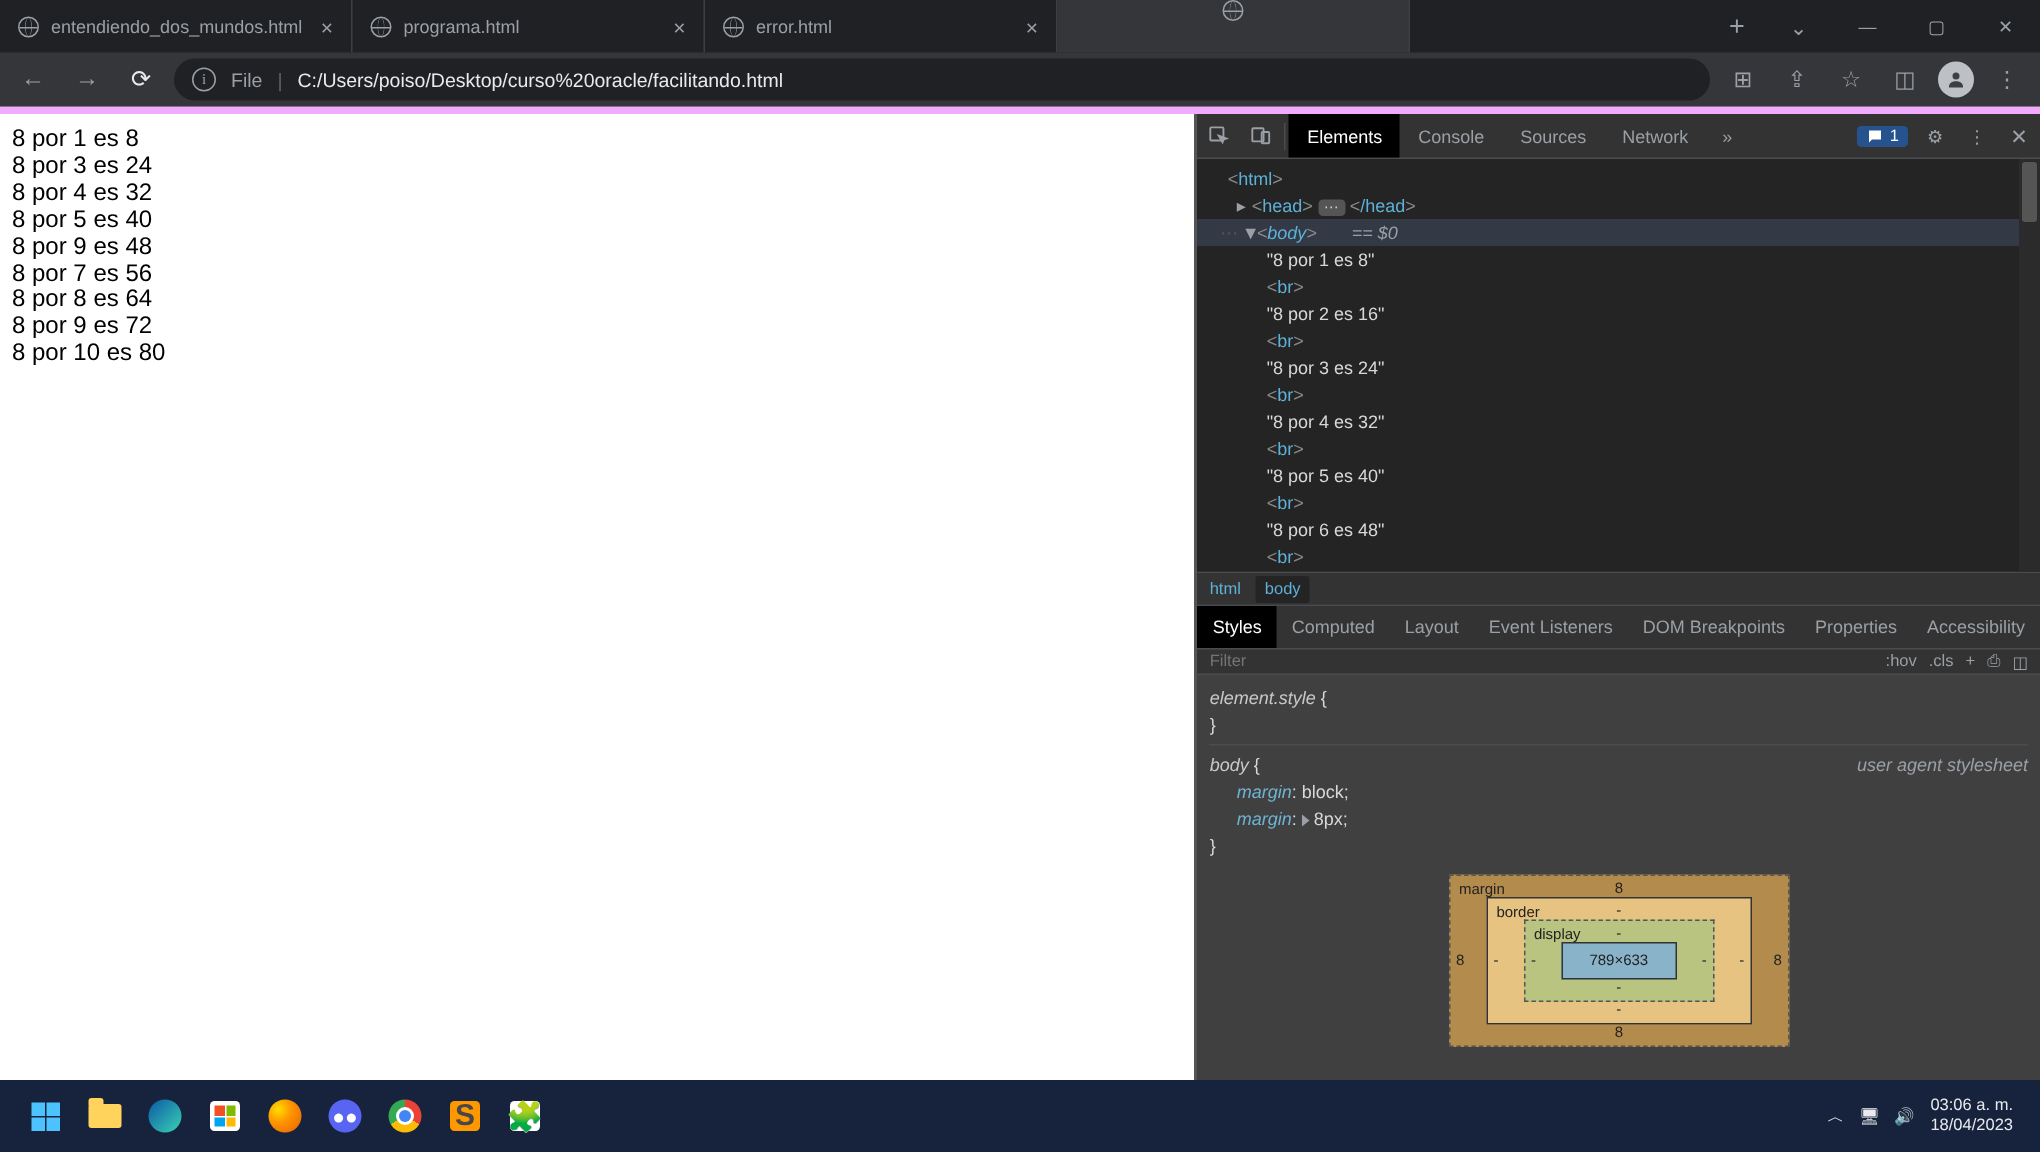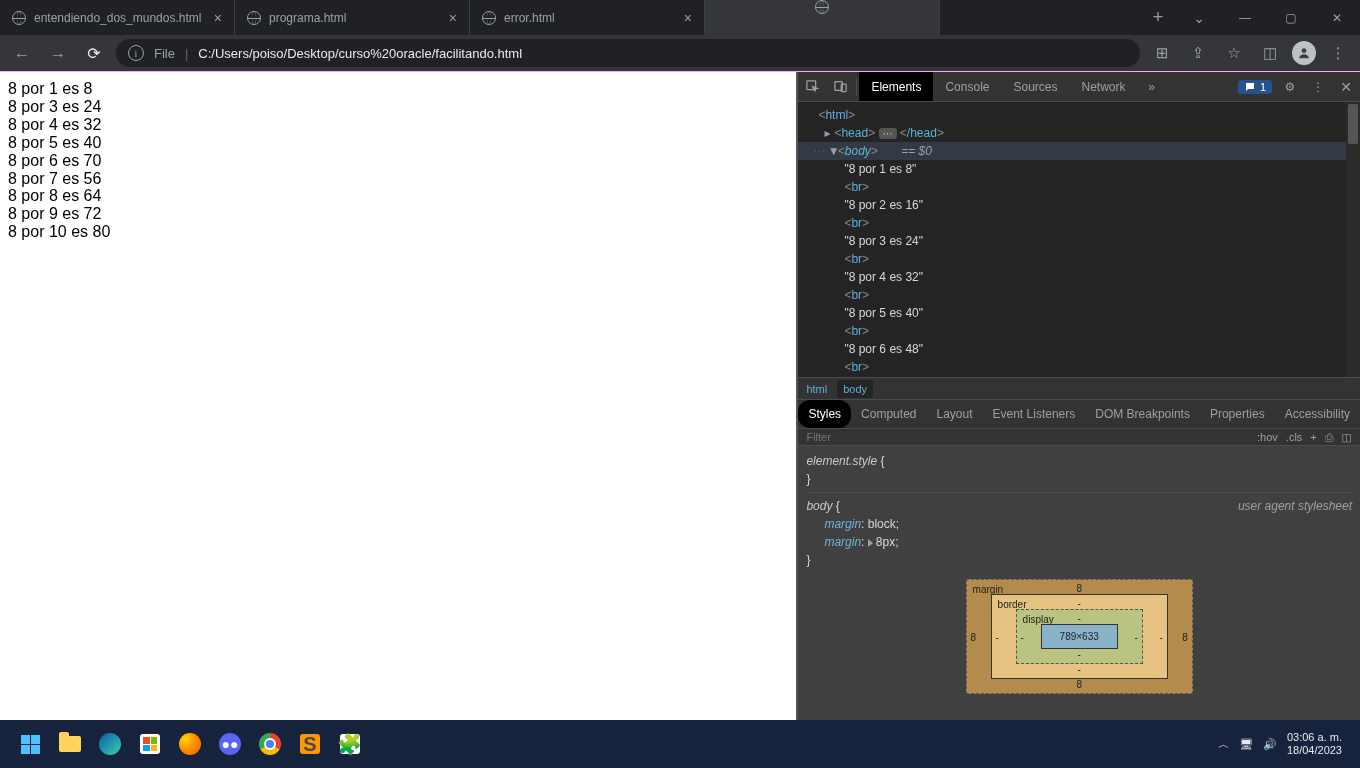--- a/index.html
+++ b/index.html
@@ -28,21 +28,21 @@
 .navbtn.enabled { color: #e8eaed; }
 .omnibox { flex: 1; height: 28px; background: #202124; border-radius: 14px; display: flex; align-items: center; padding: 0 12px; gap: 10px; color: #e8eaed; font-size: 13px; }
 .omni-info { width: 16px; height: 16px; border: 1.5px solid #9aa0a6; border-radius: 50%; display: flex; align-items: center; justify-content: center; font-size: 10px; color: #9aa0a6; font-family: serif; }
 .omni-file { color: #9aa0a6; }
 .omni-sep { color: #5f6368; }
 .rightico { width: 28px; height: 28px; display: flex; align-items: center; justify-content: center; color: #9aa0a6; font-size: 15px; cursor: pointer; }
 .profile { width: 24px; height: 24px; background: #bdc1c6; border-radius: 50%; display: flex; align-items: center; justify-content: center; }
 .profile svg { width: 14px; height: 14px; }
 
 
-.main { flex: 1; display: flex; min-height: 0; border-top: 1px solid #f0abfc; }
+.main { flex: 1; display: flex; min-height: 0; border-top: 5px solid #f0abfc; }
 .page { width: 807px; background: #fff; color: #000; font-family: "Times New Roman", serif; font-size: 16px; padding: 8px; line-height: 1.12; }
 .page div { margin-bottom: 0; }
 
 
 .devtools { flex: 1; display: flex; flex-direction: column; background: #242424; border-left: 2px solid #555; font-family: Menlo, Consolas, monospace; font-size: 12px; min-height: 0; }
 .dt-tabs { height: 30px; background: #333333; display: flex; align-items: center; border-bottom: 1px solid #494c50; }
 .dt-ico { width: 28px; display: flex; align-items: center; justify-content: center; color: #9aa0a6; cursor: pointer; }
 .dt-tab { padding: 0 12px; height: 100%; display: flex; align-items: center; color: #9aa0a6; cursor: pointer; font-family: "Segoe UI", sans-serif; }
 .dt-tab.active { background: #000; color: #fff; }
 .dt-spacer { flex: 1; }
@@ -60,21 +60,21 @@
 .tag { color: #5db0d7; }
 .angle { color: #8a8a8a; }
 .txt { color: #d8d8d8; }
 .dots-badge { background: #555; color: #ccc; padding: 0 4px; border-radius: 3px; font-size: 10px; }
 
 .crumbs { height: 22px; background: #333333; border-top: 1px solid #494c50; display: flex; align-items: center; padding: 0 8px; gap: 10px; color: #5db0d7; font-size: 11px; }
 .crumb.active { background: #242424; padding: 3px 6px; border-radius: 2px; }
 
 .styles-wrap { flex: 1; display: flex; flex-direction: column; border-top: 1px solid #494c50; min-height: 0; }
 .styles-tabs { height: 28px; background: #333333; display: flex; align-items: center; font-family: "Segoe UI", sans-serif; font-size: 12px; color: #9aa0a6; overflow: hidden; }
-.styles-tab { padding: 0 10px; height: 100%; display: flex; align-items: center; cursor: pointer; white-space: nowrap; border-radius: 12px; }
+.styles-tab { padding: 0 10px; height: 100%; display: flex; align-items: center; cursor: pointer; white-space: nowrap; }
 .styles-tab.active { background: #000; color: #fff; }
 .filter-row { height: 18px; background: #333333; border-top: 1px solid #494c50; border-bottom: 1px solid #494c50; display: flex; align-items: center; padding: 0 8px; gap: 8px; color: #9aa0a6; font-size: 11px; }
 .filter-input { flex: 1; background: transparent; border: none; color: #9aa0a6; font-size: 11px; outline: none; }
 .filter-btn { cursor: pointer; }
 
 .styles-body { flex: 1; overflow: hidden; padding: 6px 8px; line-height: 1.5; background: #404040; }
 .rule-src { float: right; color: #9aa0a6; font-style: italic; }
 .sel { color: #c8c8c8; font-style: italic;}
 .propname{color:#6fb3d2; font-style: italic;}
 .val { color: #d8d8d8; }
@@ -167,21 +167,21 @@
     </div>
     <div class="rightico">⋮</div>
   </div>
 
   <div class="main">
     <div class="page" id="page">
         <div>8 por 1 es 8</div>
         <div>8 por 3 es 24</div>
         <div>8 por 4 es 32</div>
         <div>8 por 5 es 40</div>
-        <div>8 por 6 es 70</div>
+        <div>8 por 9 es 48</div>
         <div>8 por 7 es 56</div>
         <div>8 por 8 es 64</div>
         <div>8 por 9 es 72</div>
         <div>8 por 10 es 80</div>
       </div>
 
     <div class="devtools">
 
       <div class="dt-tabs">
         <div class="dt-ico">

